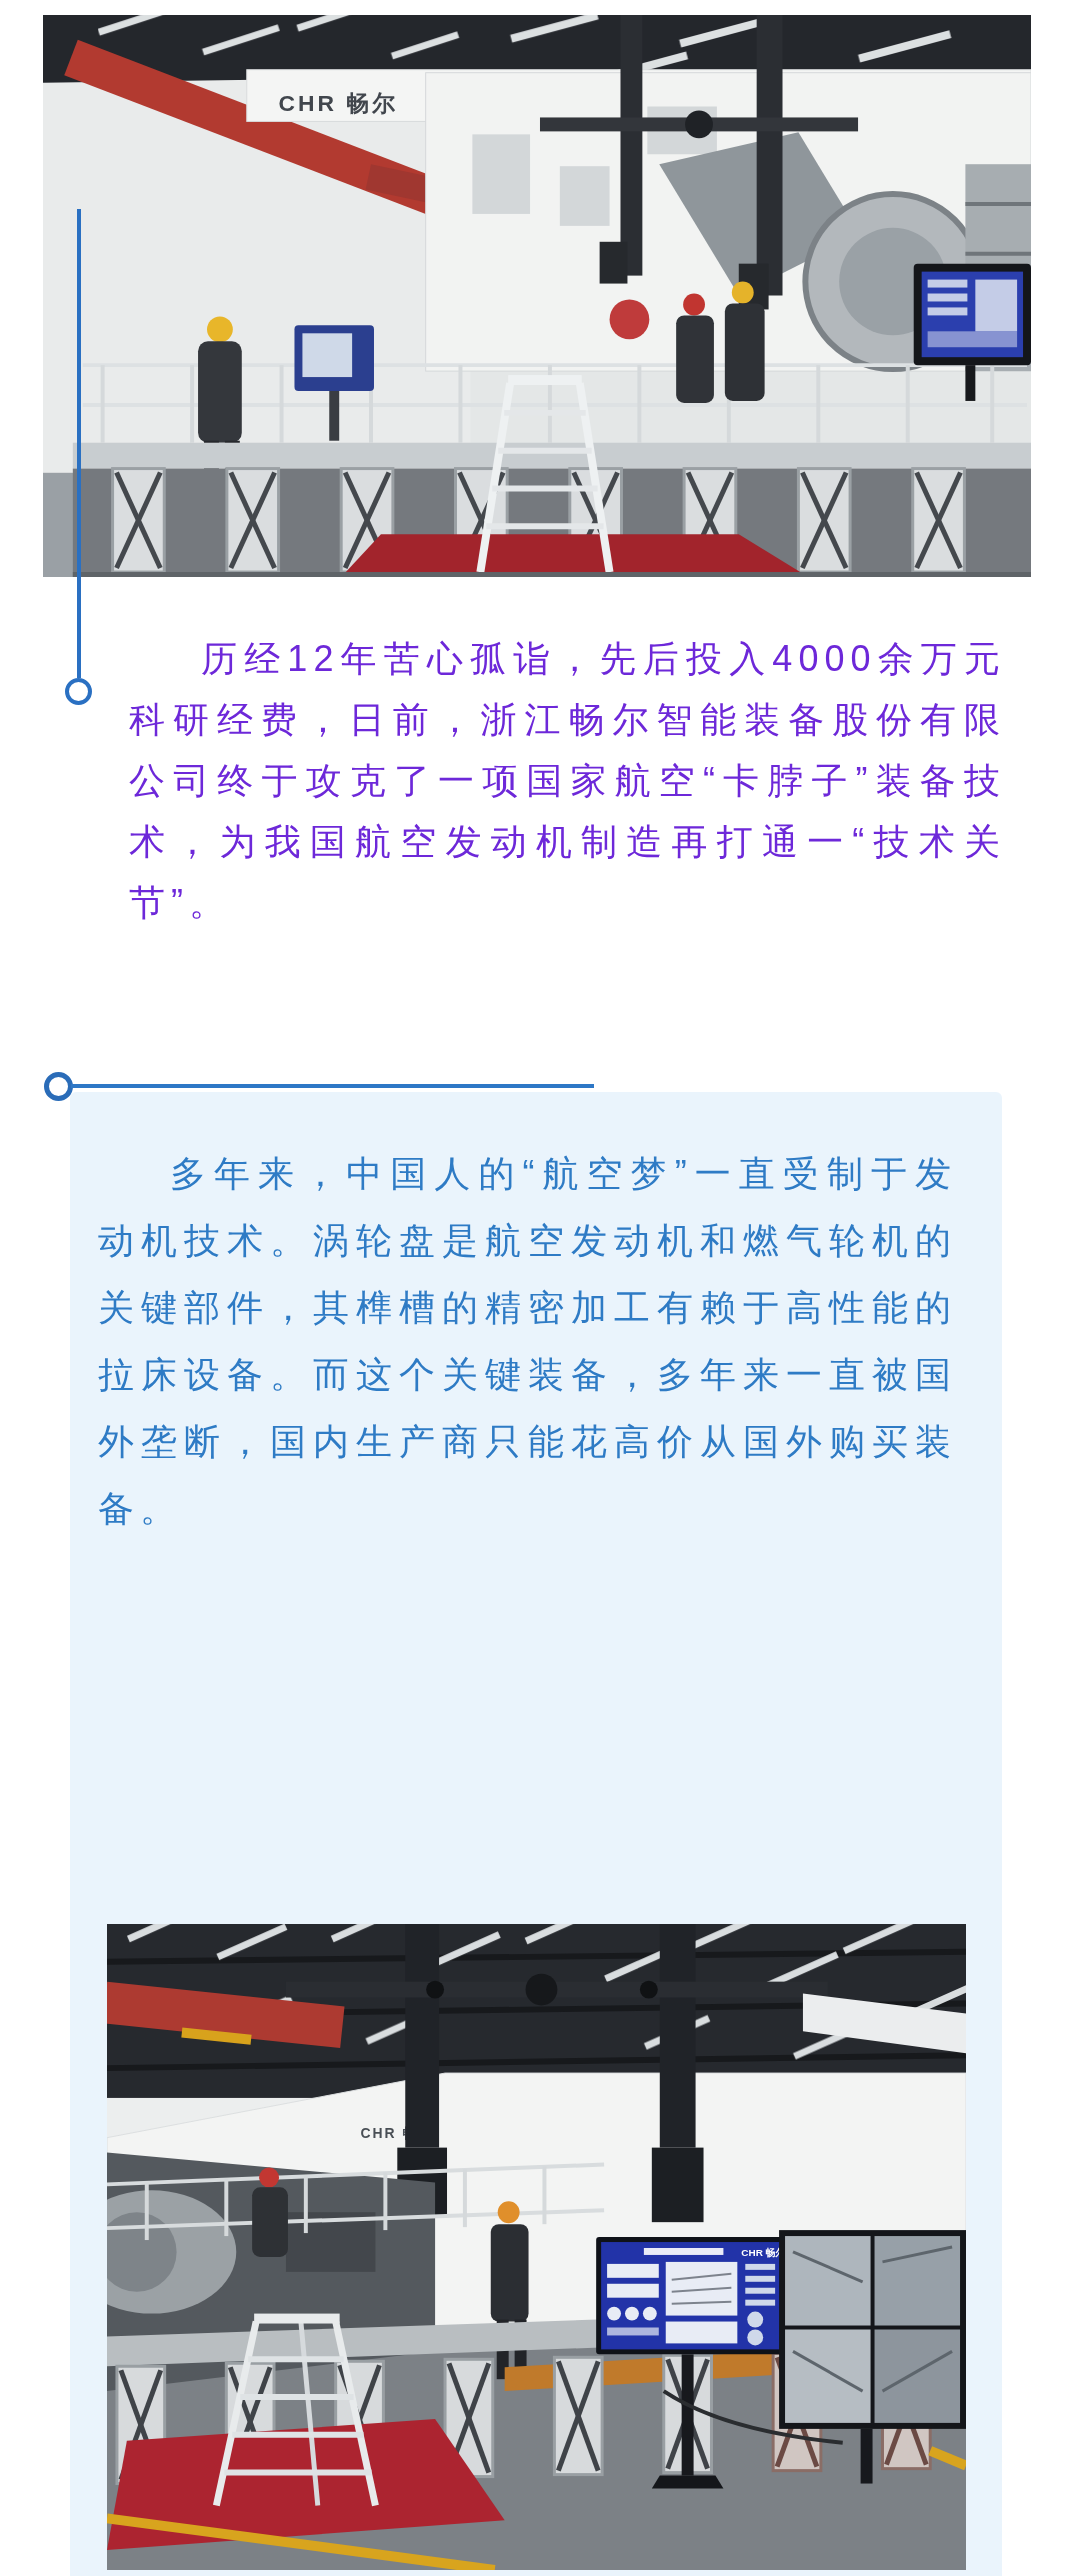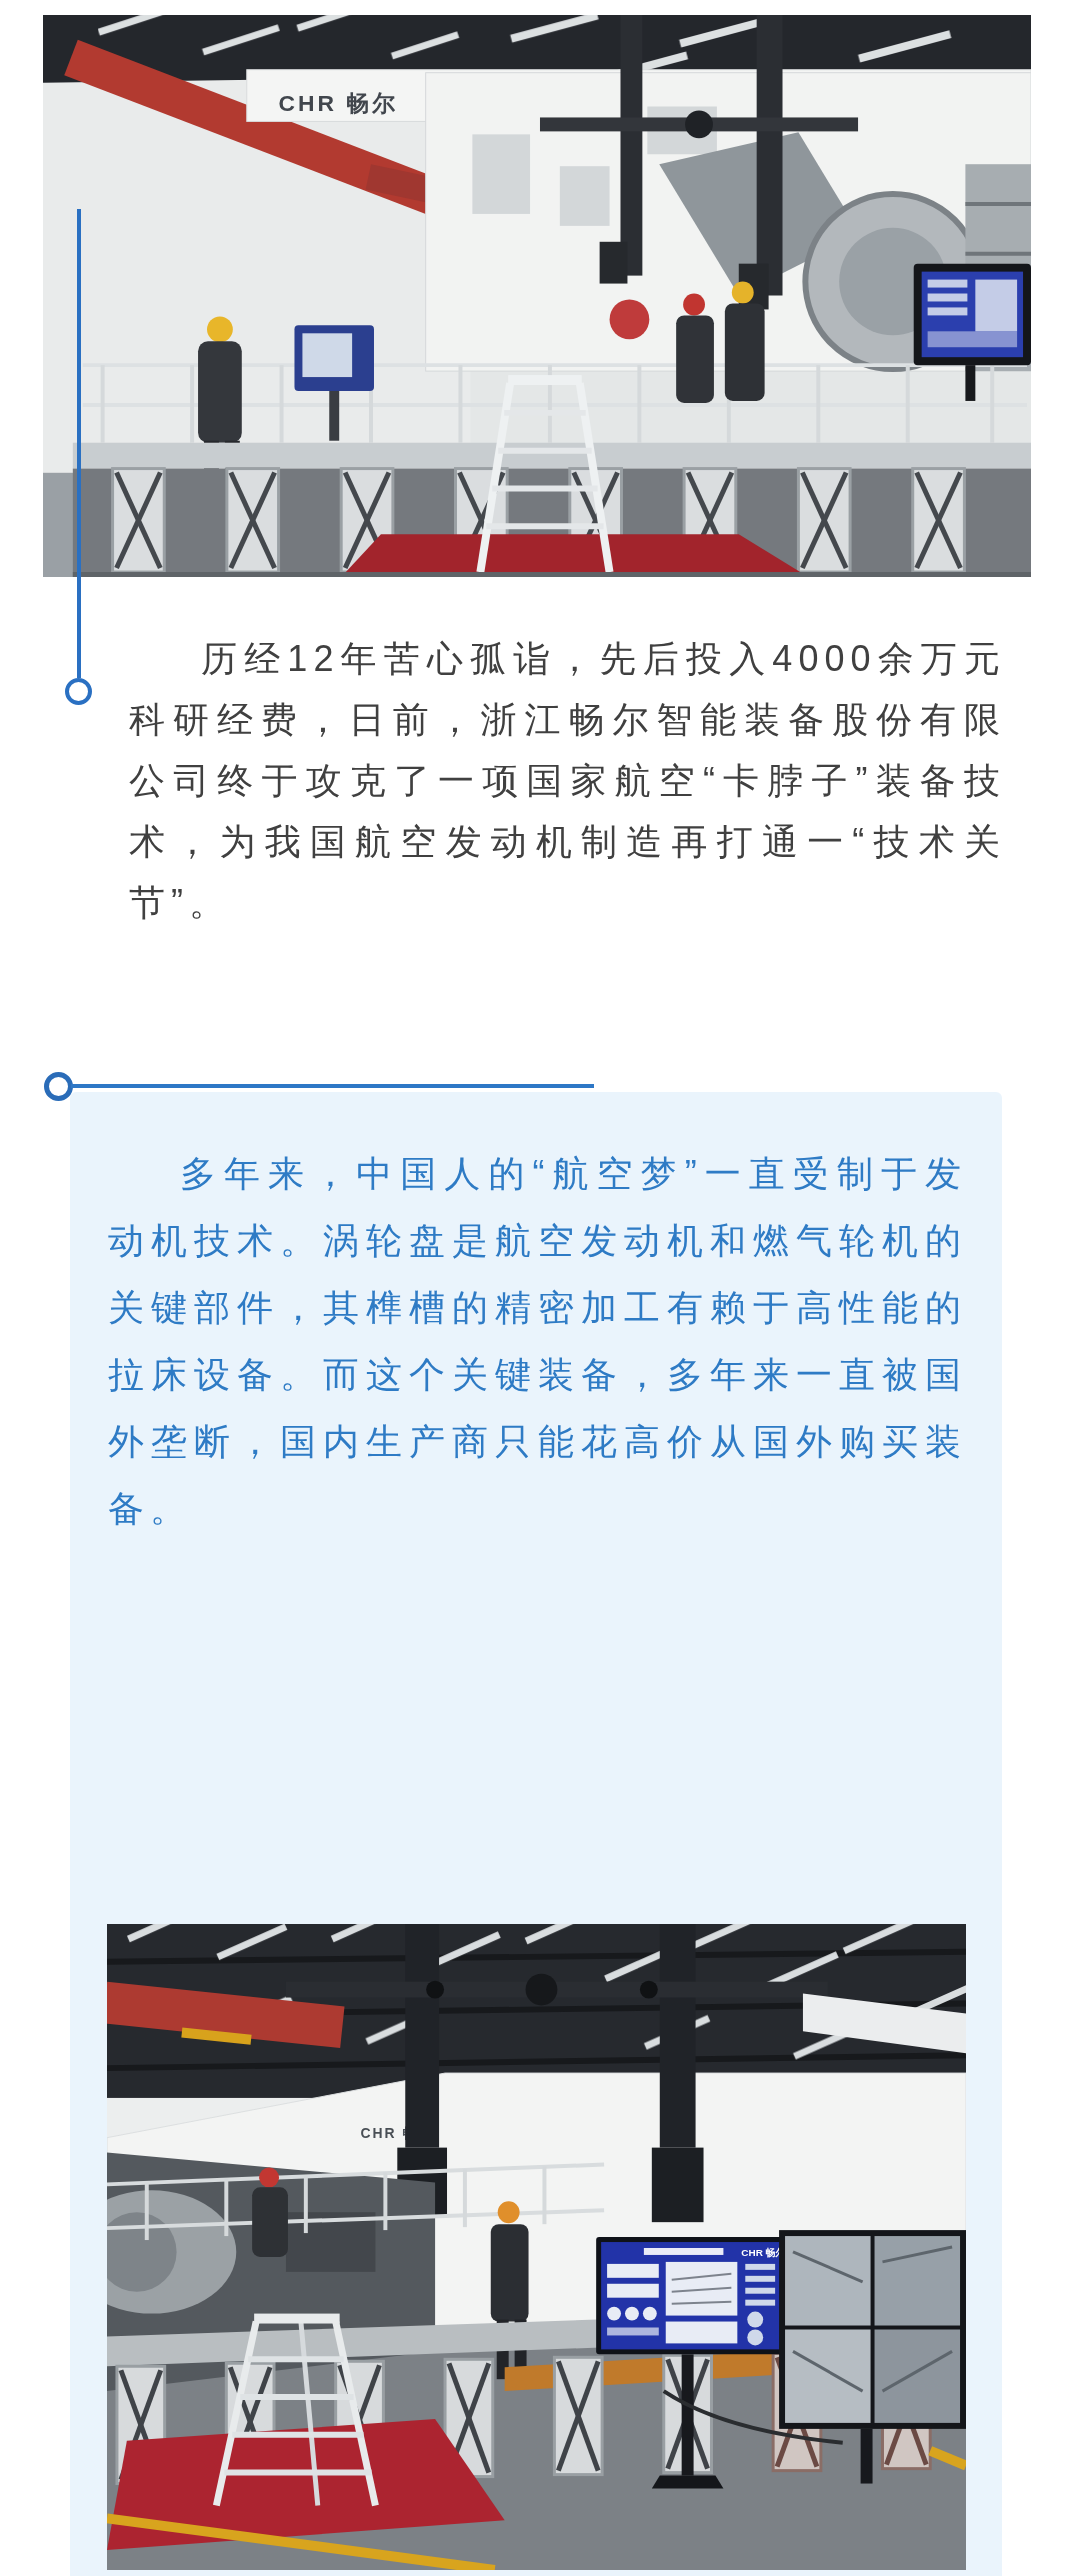--- a/index.html
+++ b/index.html
@@ -29,31 +29,31 @@
     box-sizing:border-box;z-index:2;
   }
   .divider-line{
     position:absolute;left:71px;top:1074px;width:523px;height:4px;
     background:#2d77c6;z-index:2;
   }
   
   .intro{
     position:absolute;left:129px;top:618px;width:877px;
     font-size:36px;line-height:61px;letter-spacing:6px;
-    color:#404040;text-align:justify;text-justify:inter-character;
+    color:#6d28d9;text-align:justify;text-justify:inter-character;
     z-index:2;
   }
   .intro p,.boxtext p{margin:0;text-indent:2em;}
   
   .hl-box{
     position:absolute;left:70px;top:1082px;width:932px;height:1494px;
     background:#eaf4fc;border-radius:6px;z-index:1;
   }
   .boxtext{
-    position:absolute;left:38px;top:48px;width:859px;
+    position:absolute;left:28px;top:48px;width:859px;
     font-size:36px;line-height:67px;letter-spacing:6px;
     color:#2e7bc5;text-align:justify;text-justify:inter-character;
   }
 </style>
 </head>
 <body>
 
 <div class="page">
 
   <div class="photo photo-top">

